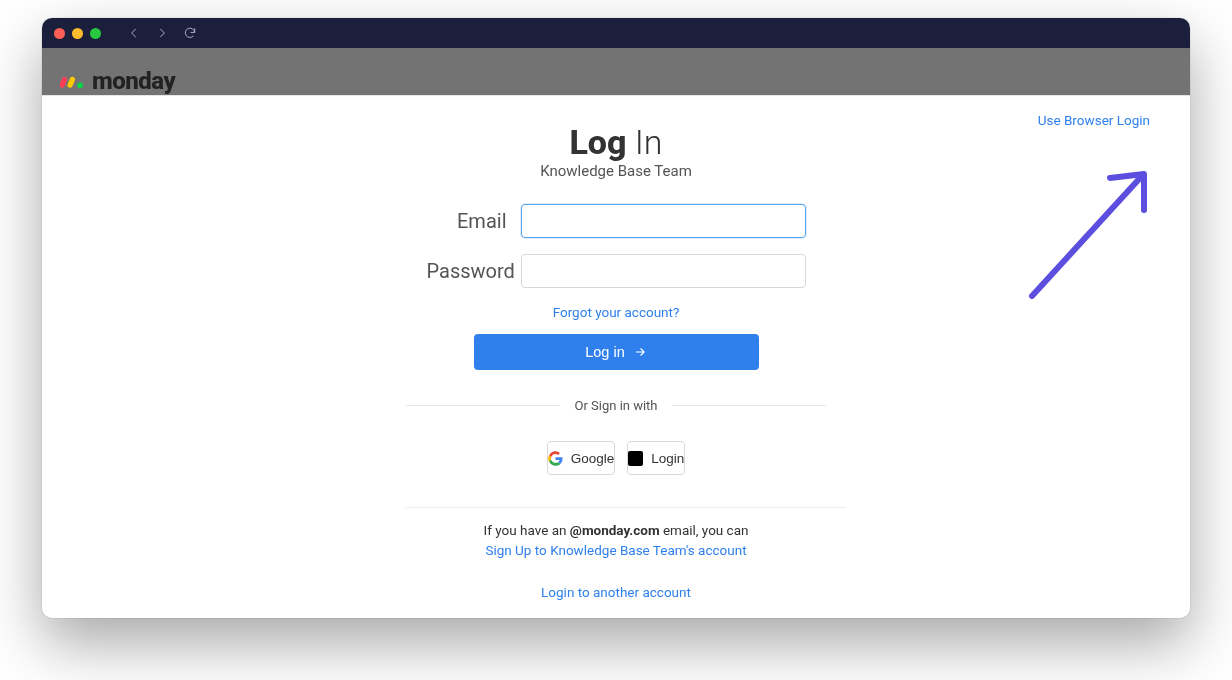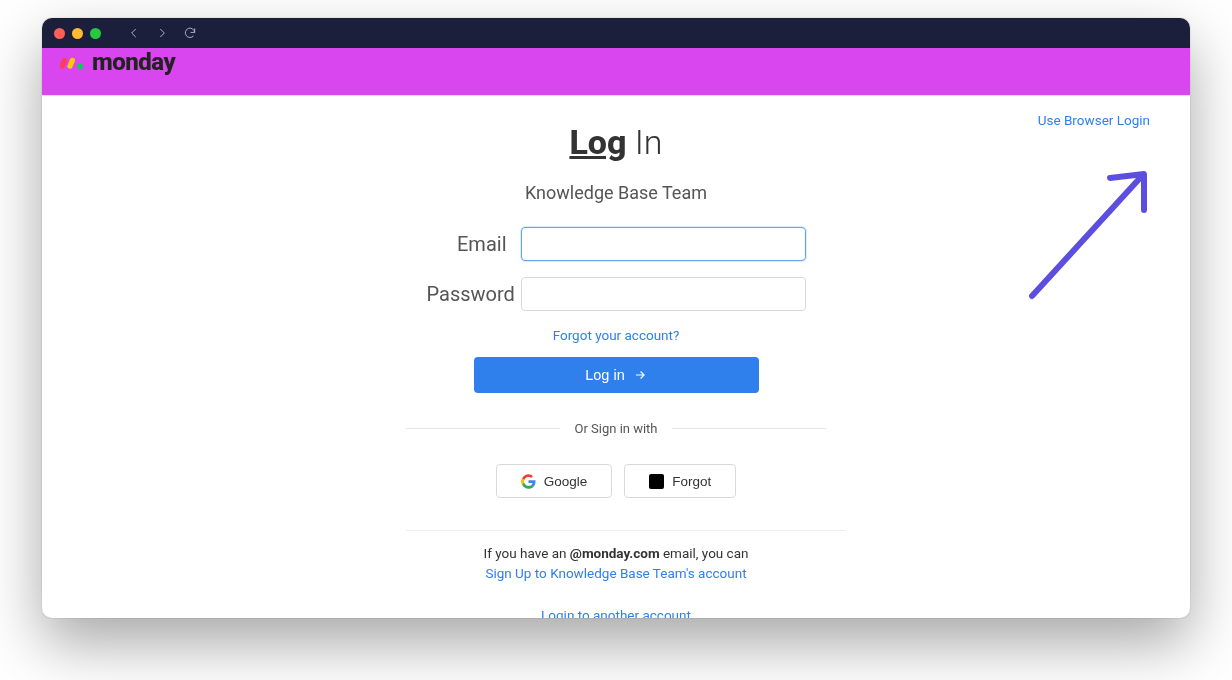--- a/index.html
+++ b/index.html
@@ -32,24 +32,24 @@
   }
   .traffic { display: flex; gap: 7px; align-items: center; }
   .dot { width: 11px; height: 11px; border-radius: 50%; }
   .dot.red { background: #ff5f57; }
   .dot.yellow { background: #febc2e; }
   .dot.green { background: #28c840; }
   .navbtns { display: flex; gap: 14px; margin-left: 18px; align-items: center; }
   .nav-icon { width: 14px; height: 14px; stroke: #b8bbd6; stroke-width: 1.6; fill: none; }
   .header {
     height: 48px;
-    background: #d946ef;
+    background: #737373;
     border-bottom: 1px solid #e6e6e6;
     display: flex;
-    align-items: flex-start;
+    align-items: flex-end;
     padding-left: 18px;
   }
   .logo { display: flex; align-items: center; gap: 2px; }
   .logo-shapes { width: 28px; height: 20px; position: relative; }
   .logo-text { font-size: 24px; font-weight: 800; color: #222; letter-spacing: -0.5px; margin-left:2px;}
   .content {
     position: relative;
     height: calc(100% - 78px);
     padding-top: 26px;
   }
@@ -59,22 +59,22 @@
     right: 40px;
     color: #2f80ed;
     font-size: 13.5px;
   }
   .form-wrap {
     width: 420px;
     margin: 0 auto;
     text-align: center;
   }
   .title { font-size: 34px; color: #333; font-weight: 300; }
-  .title .bold { font-weight: 800; text-decoration: underline; }
-  .subtitle { font-size: 18px; color: #555; margin-top: 20px; }
+  .title .bold { font-weight: 800; }
+  .subtitle { font-size: 15px; color: #555; margin-top: 0; }
   .field-row {
     display: flex;
     align-items: center;
     justify-content: center;
     margin-top: 24px;
     gap: 14px;
   }
   .field-row + .field-row { margin-top: 16px; }
   .field-label { width: 80px; text-align: right; font-size: 20px; color: #555; }
   .field-input {
@@ -108,21 +108,21 @@
     align-items: center;
     gap: 14px;
     margin: 28px auto 0;
     width: 420px;
   }
   .hr { flex: 1; height: 1px; background: #e6e6e6; }
   .divider-text { font-size: 13px; color: #555; }
   .social-row { display: flex; gap: 12px; justify-content: center; margin-top: 28px; }
   .social-btn {
     height: 34px;
-    padding: 0 24px;
+    padding: 0 0;
     border: 1px solid #d9d9d9;
     border-radius: 4px;
     background: #fff;
     display: inline-flex;
     align-items: center;
     gap: 8px;
     font-size: 13.5px;
     color: #333;
     cursor: pointer;
   }
@@ -211,21 +211,21 @@
           <svg viewBox="0 0 48 48">
             <path fill="#EA4335" d="M24 9.5c3.9 0 6.6 1.7 8.1 3.1l5.9-5.8C34.4 3.3 29.7 1 24 1 14.8 1 6.9 6.6 3.3 14.7l6.9 5.4C12 13.3 17.5 9.5 24 9.5z"></path>
             <path fill="#4285F4" d="M46.5 24.5c0-1.6-.1-3.2-.4-4.7H24v9h12.7c-.5 3-2.2 5.5-4.7 7.2l7.2 5.6C43.7 37.6 46.5 31.6 46.5 24.5z"></path>
             <path fill="#FBBC05" d="M10.2 28.1c-.5-1.5-.8-3-.8-4.6s.3-3.1.8-4.6l-6.9-5.4C1.2 17 0 20.4 0 24s1.2 7 3.3 10.5l6.9-5.4z"></path>
             <path fill="#34A853" d="M24 47c6.5 0 11.9-2.1 15.9-5.8l-7.2-5.6c-2 1.4-4.7 2.3-8.7 2.3-6.5 0-12-4.3-13.8-10.1l-6.9 5.4C6.9 41.4 14.8 47 24 47z"></path>
           </svg>
           <span>Google</span>
         </button>
         <button class="social-btn">
           <span class="apple-sq"></span>
-          <span>Forgot</span>
+          <span>Login</span>
         </button>
       </div>
 
       <div class="thin-hr"></div>
 
       <div class="helper">
         <span>If you have an </span><span class="bold">@monday.com</span><span> email, you can</span>
       </div>
       <a class="link">Sign Up to Knowledge Base Team's account</a>
       <a class="link spaced">Login to another account</a>

